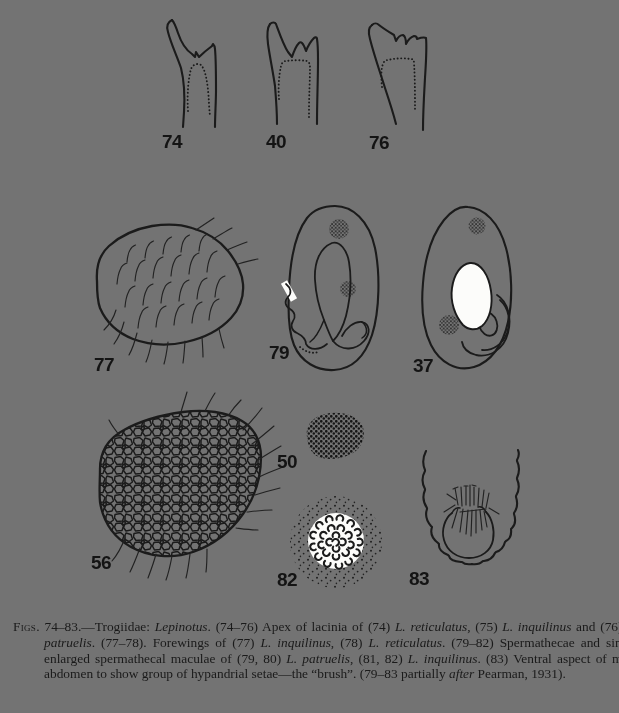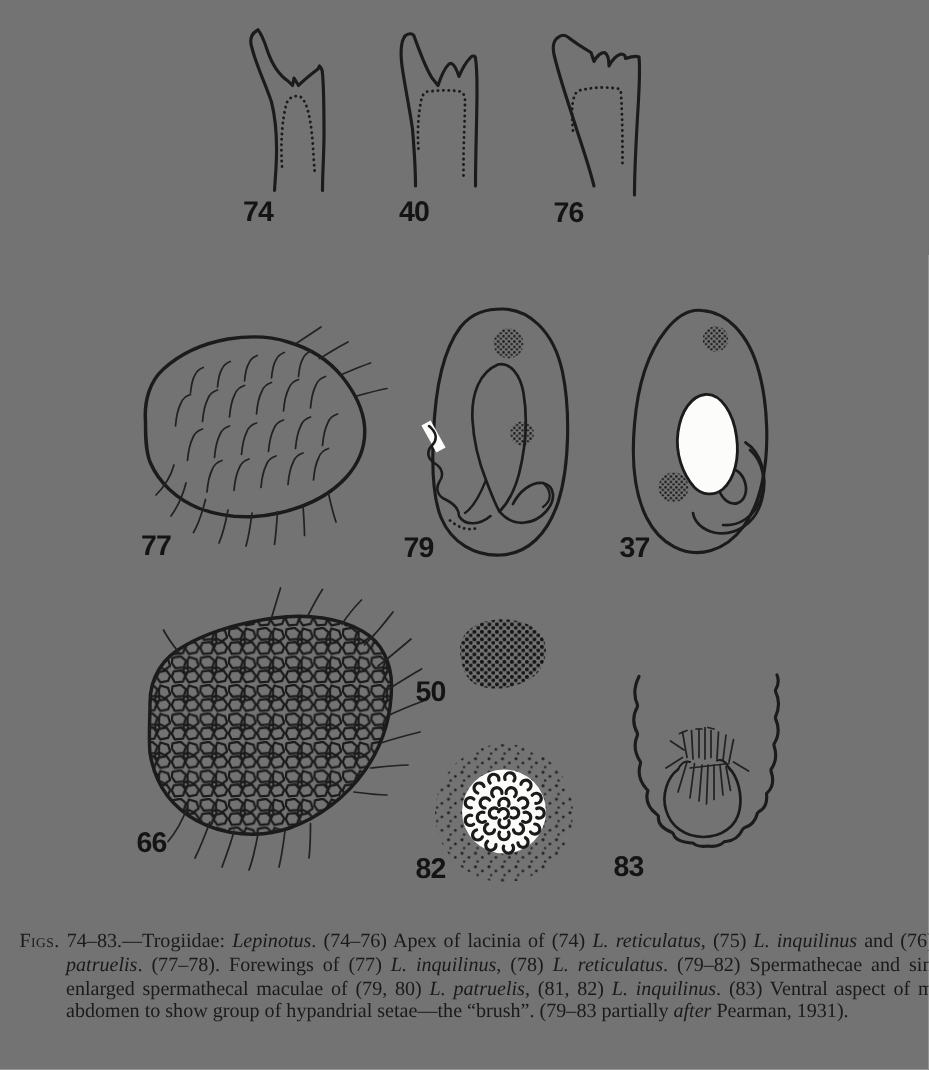--- a/index.html
+++ b/index.html
@@ -249,22 +249,22 @@
         <path class="hair" d="M 472,485 L 476,486"></path>
         <path class="hair" d="M 460,512 L 486,509"></path>
       </g>
     </g>
   </svg>
 
   <span class="fig-label" style="left:162px;top:132px">74</span>
   <span class="fig-label" style="left:266px;top:132px">40</span>
   <span class="fig-label" style="left:369px;top:133px">76</span>
   <span class="fig-label" style="left:94px;top:355px">77</span>
-  <span class="fig-label" style="left:269px;top:356px">79</span>
+  <span class="fig-label" style="left:269px;top:343px">79</span>
   <span class="fig-label" style="left:413px;top:356px">37</span>
-  <span class="fig-label" style="left:91px;top:553px">66</span>
+  <span class="fig-label" style="left:91px;top:553px">56</span>
   <span class="fig-label" style="left:277px;top:452px">50</span>
   <span class="fig-label" style="left:277px;top:570px">82</span>
   <span class="fig-label" style="left:409px;top:569px">83</span>
 
   <p class="caption"><span class="sc">Figs.</span><span> 74–83.—Trogiidae: </span><span class="it">Lepinotus</span><span>. (74–76) Apex of lacinia of (74) </span><span class="it">L. reticulatus</span><span>, (75) </span><span class="it">L. inquilinus</span><span> and (76) </span><span class="it">L. patruelis</span><span>. (77–78). Forewings of (77) </span><span class="it">L. inquilinus</span><span>, (78) </span><span class="it">L. reticulatus</span><span>. (79–82) Spermathecae and single enlarged spermathecal maculae of (79, 80) </span><span class="it">L. patruelis</span><span>, (81, 82) </span><span class="it">L. inquilinus</span><span>. (83) Ventral aspect of male abdomen to show group of hypandrial setae—the “brush”. (79–83 partially </span><span class="it">after</span><span> Pearman, 1931).</span></p>
 
 </div>
 
 </body></html>

